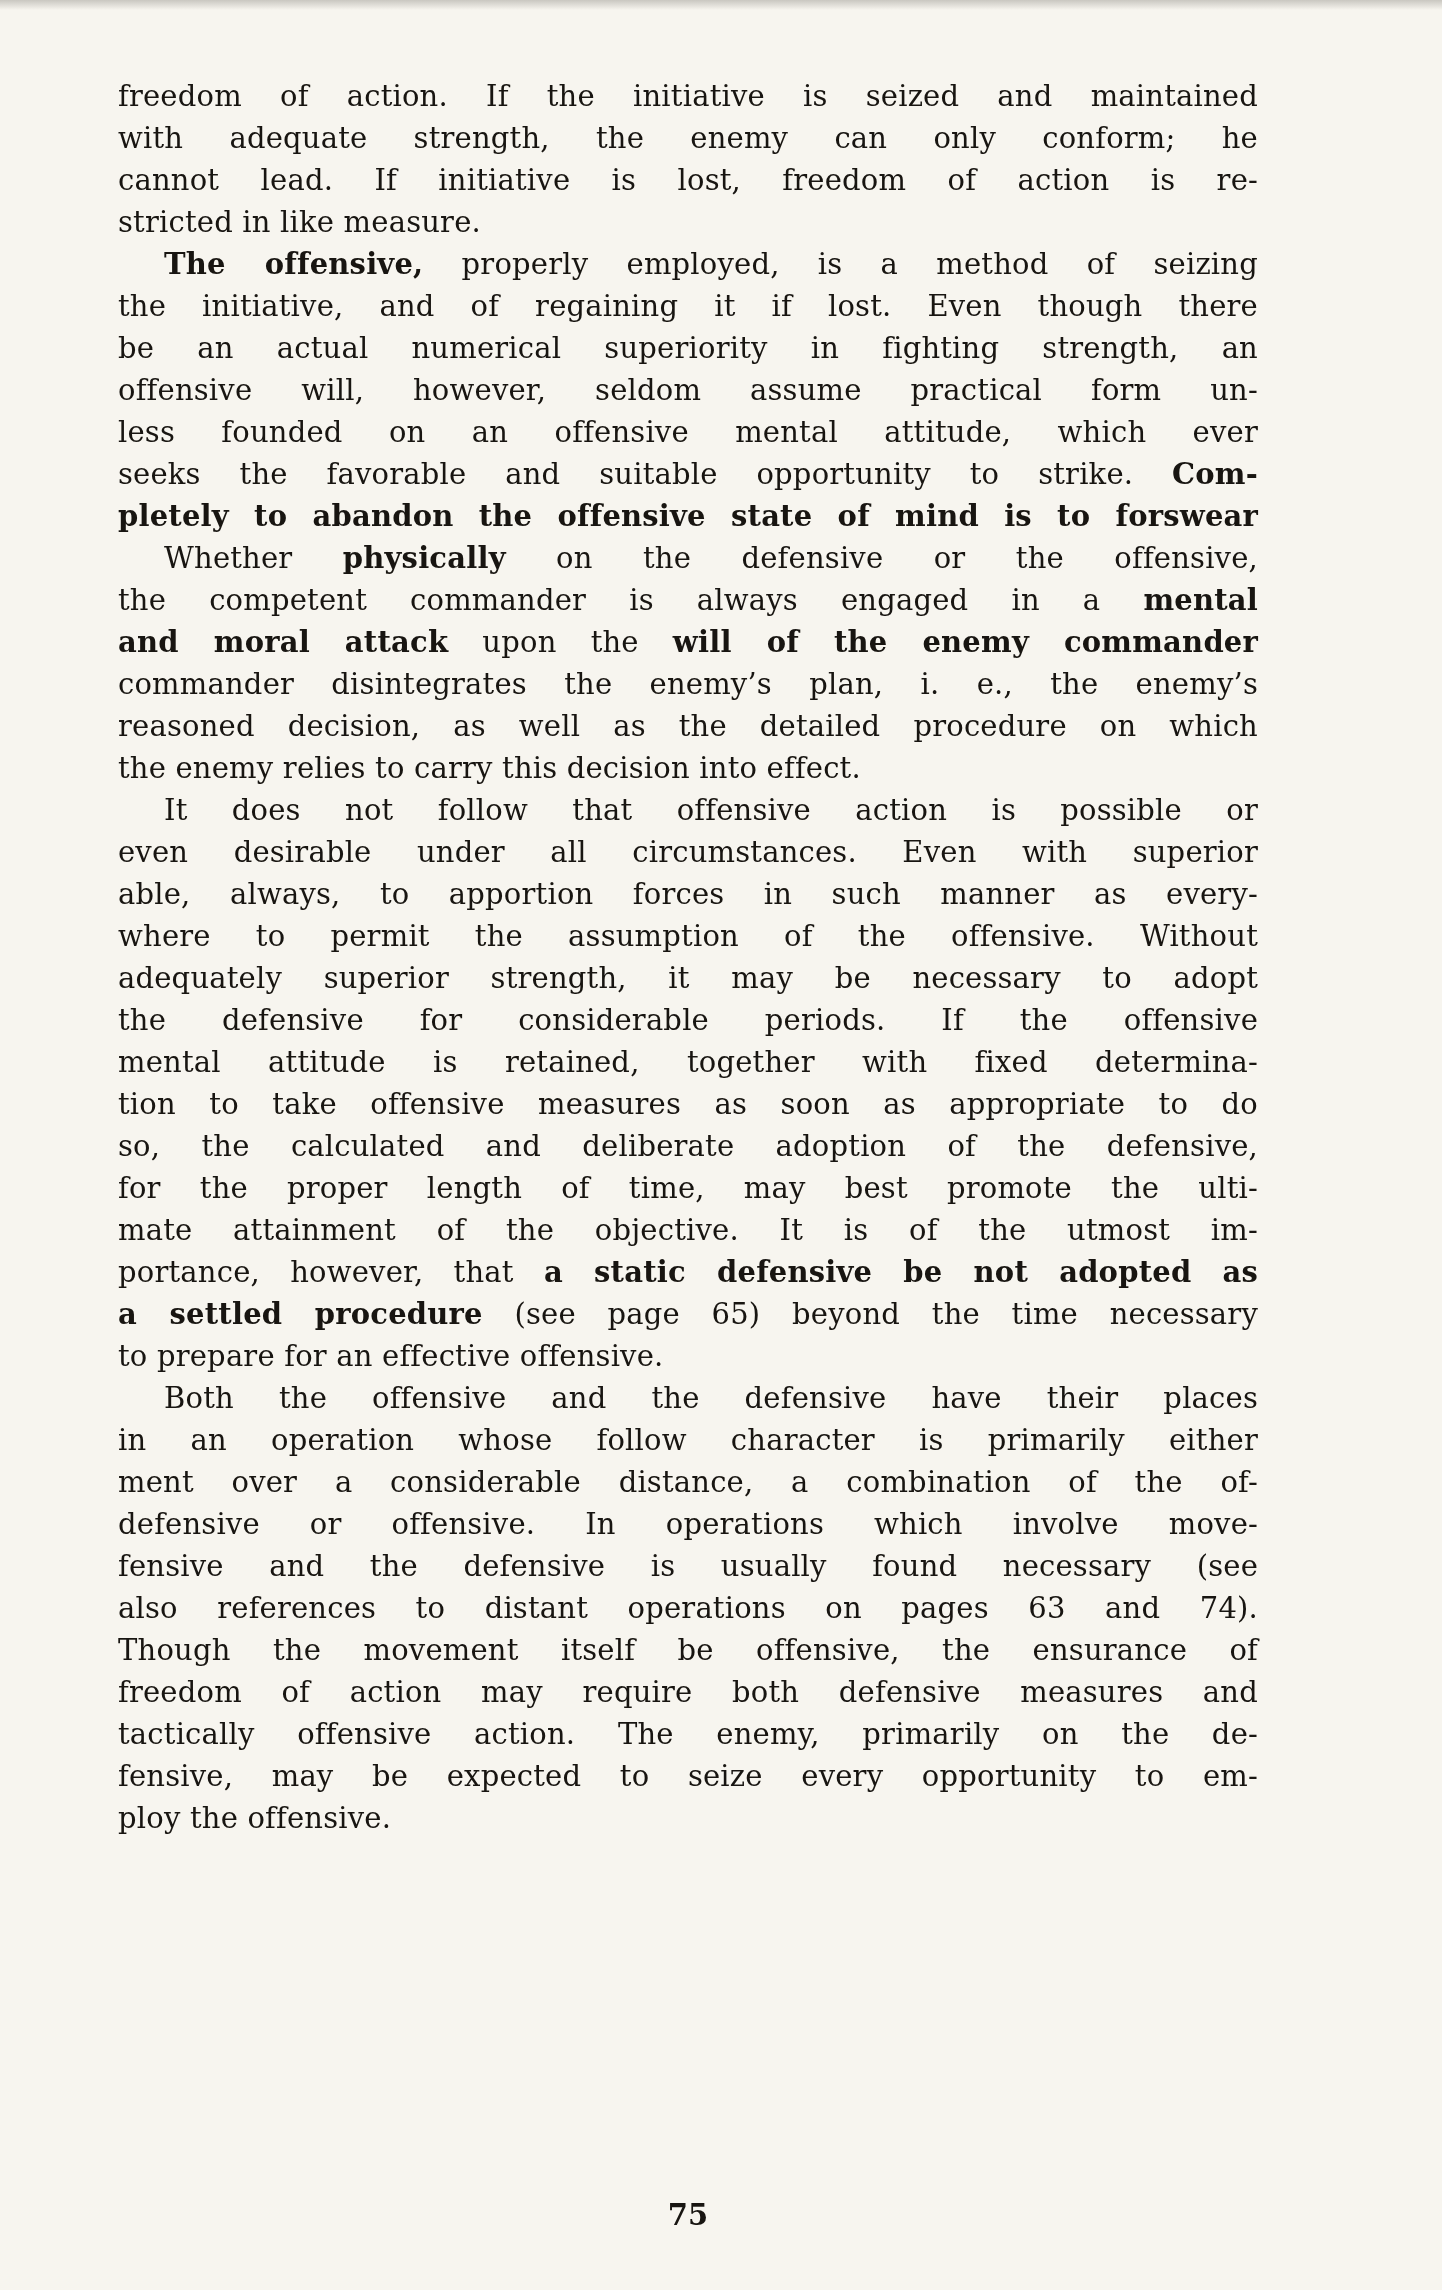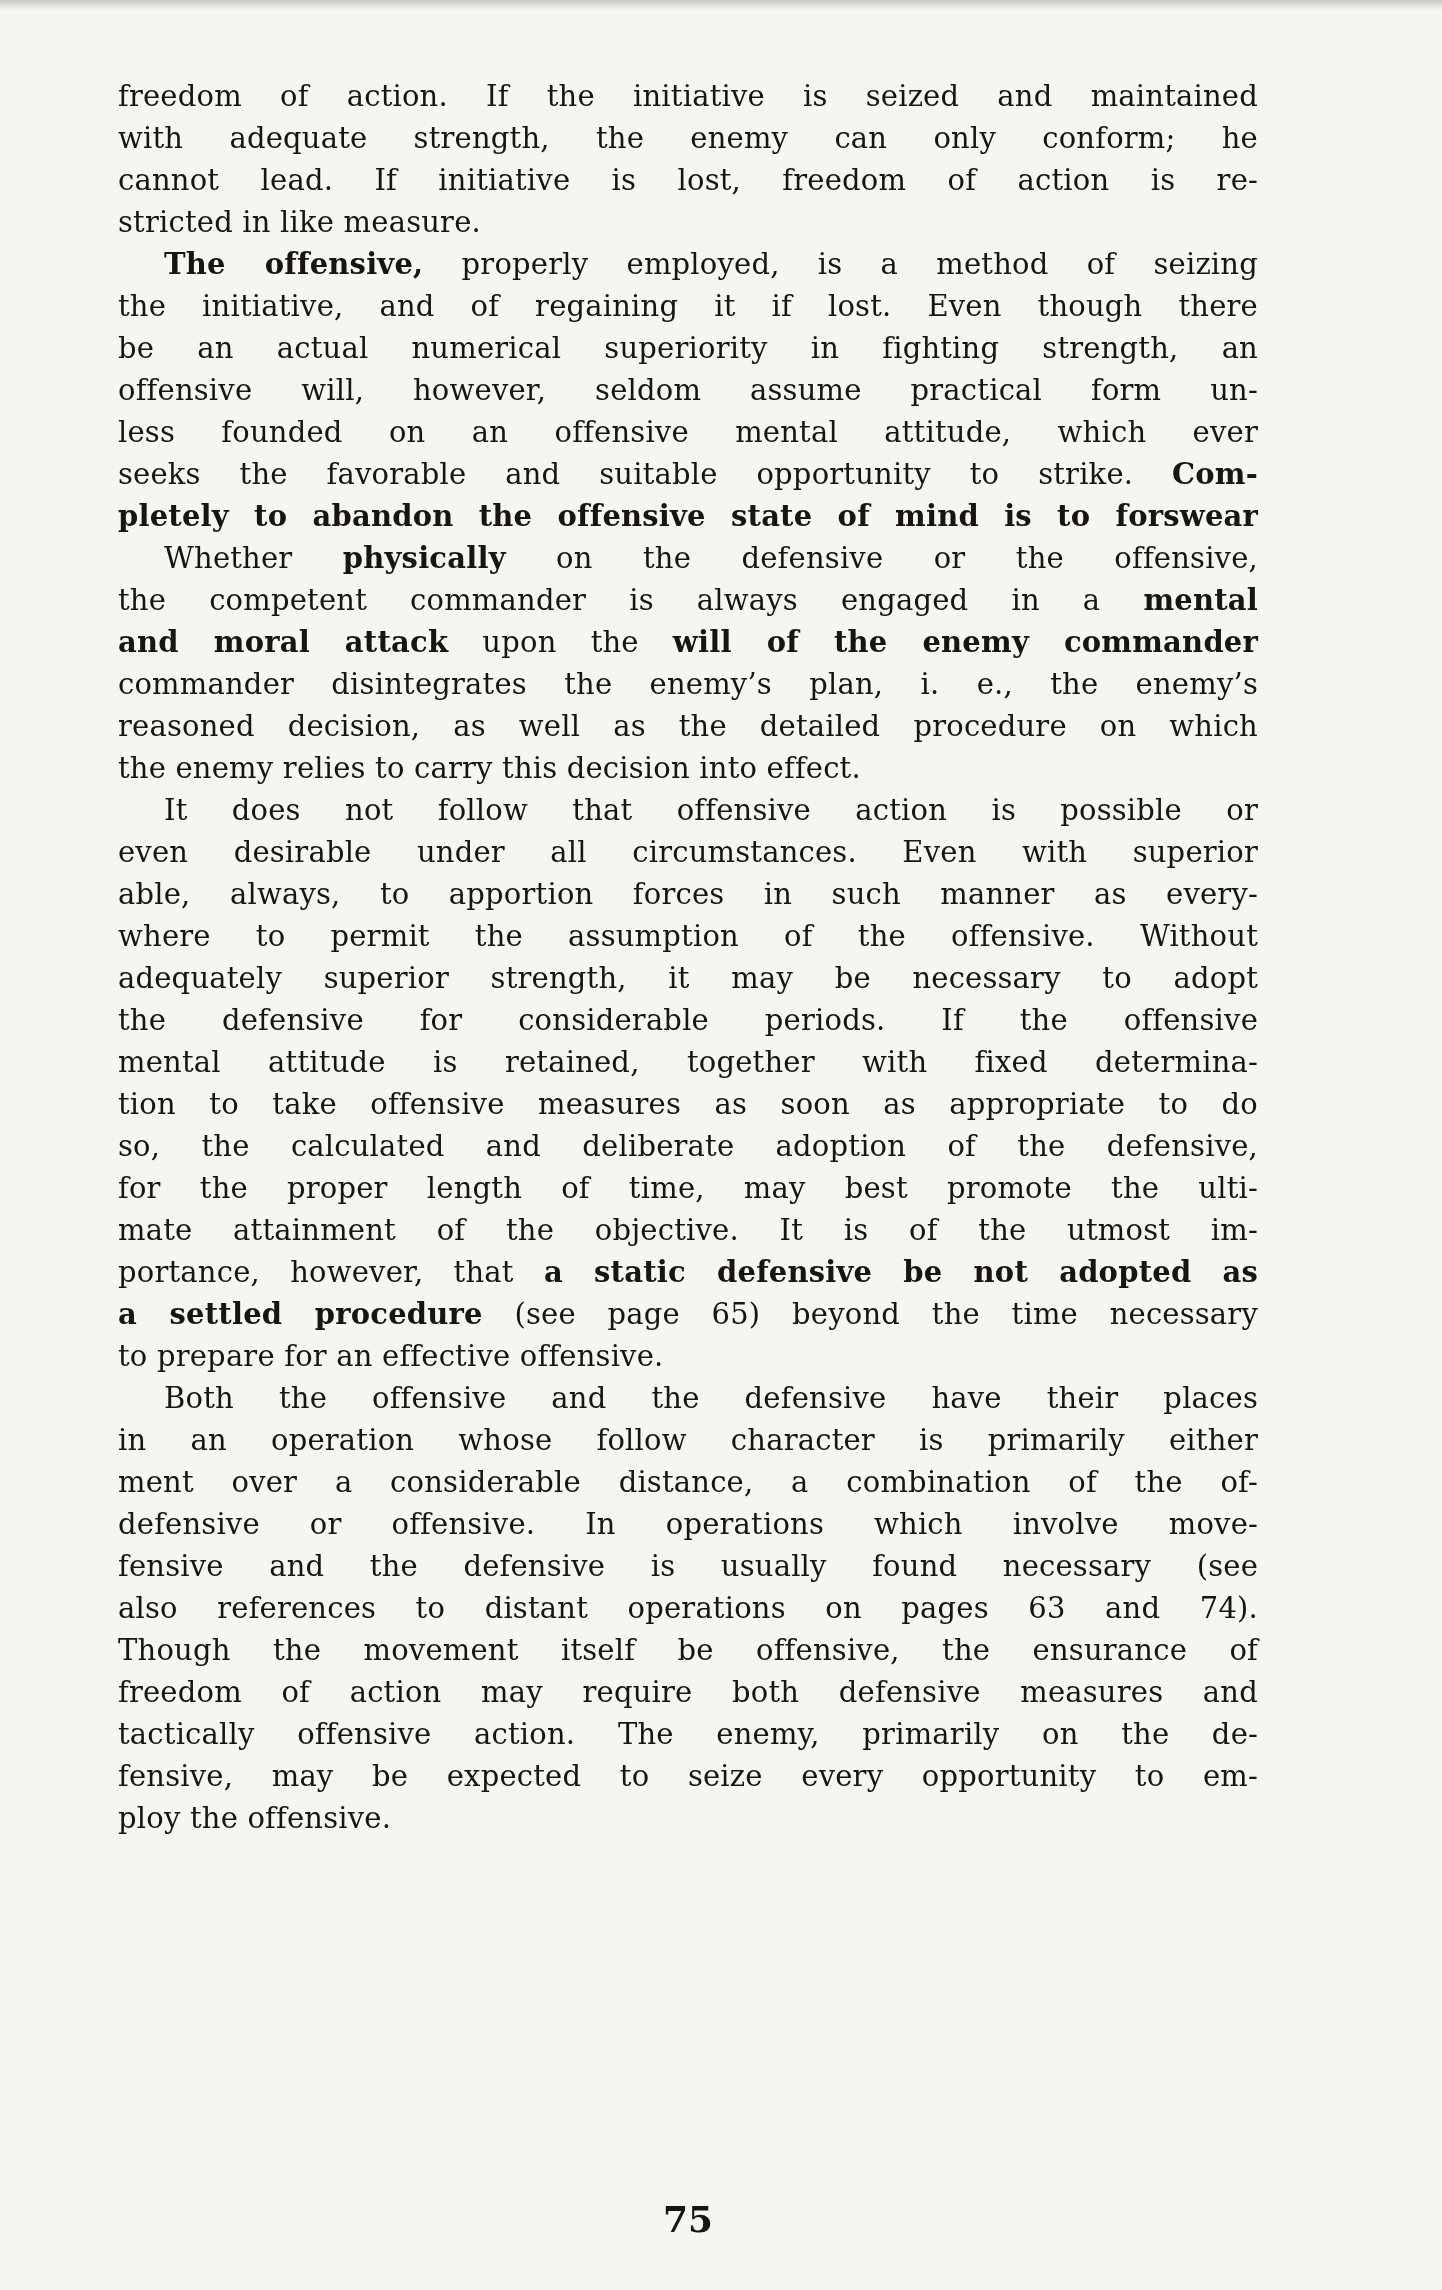--- a/index.html
+++ b/index.html
@@ -43,21 +43,21 @@
     -moz-text-align-last: left;
   }
   .line.indent { text-indent: 46px; }
   .seg-bold { font-weight: bold; }
   .page-number {
     position: absolute;
     top: 2198px;
     left: 118px;
     width: 1140px;
     text-align: center;
-    font-size: 36px;
+    font-size: 29px;
     font-weight: bold;
   }
 </style>
 </head>
 <body>
 
 <div class="page">
   <div class="scan-edge-top"></div>
   <main class="text-column">
       <div class="paragraph">

